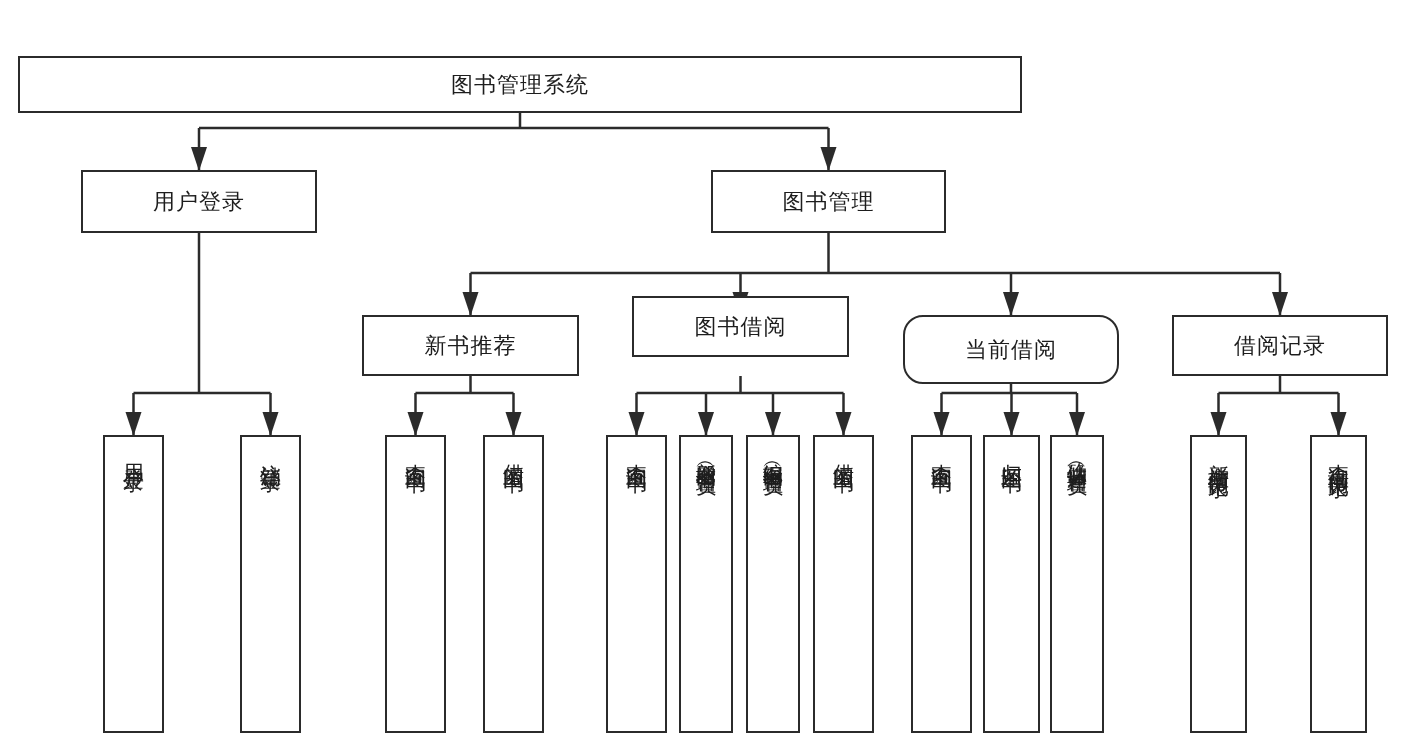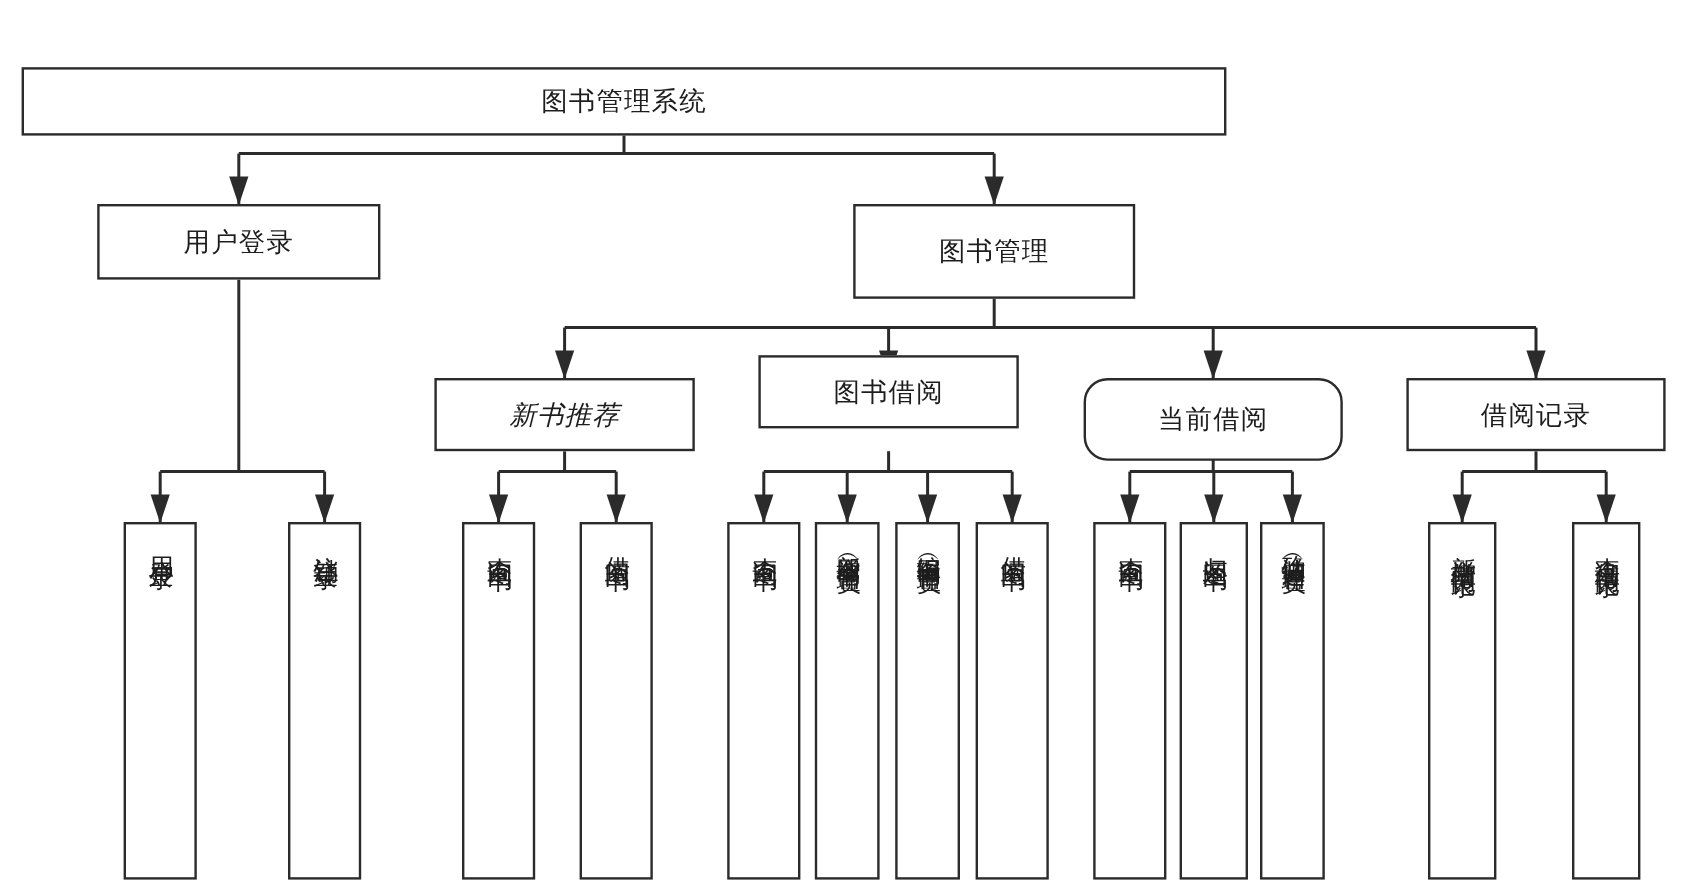--- a/index.html
+++ b/index.html
@@ -74,24 +74,24 @@
       <line x1="1338.5" y1="393" x2="1338.5" y2="435" stroke="#2b2b2b" stroke-width="2.5"></line>
       <polygon points="1330.5,412 1346.5,412 1338.5,436" fill="#2b2b2b"></polygon>
     </svg>
   <div id="nodes">
       <div class="node h" style="left: 18px; top: 12px; width: 1004px; height: 57px; margin-top: 44px;">
         <span class="lbl">图书管理系统</span>
       </div>
       <div class="node h" style="left: 81px; top: 170px; width: 236px; height: 63px;">
         <span class="lbl">用户登录</span>
       </div>
-      <div class="node h" style="left: 711px; top: 170px; width: 235px; height: 79px;">
+      <div class="node h" style="left: 711px; top: 170px; width: 235px; height: 63px;">
         <span class="lbl">图书管理</span>
       </div>
-      <div class="node h" style="left: 362px; top: 315px; width: 217px; height: 61px; font-style: italic;">
+      <div class="node h" style="left: 362px; top: 315px; width: 217px; height: 61px;">
         <span class="lbl">新书推荐</span>
       </div>
       <div class="node h" style="left: 632px; top: 296px; width: 217px; height: 61px;">
         <span class="lbl">图书借阅</span>
       </div>
       <div class="node h" style="left: 903px; top: 315px; width: 216px; height: 69px; border-radius: 20px;">
         <span class="lbl">当前借阅</span>
       </div>
       <div class="node h" style="left: 1172px; top: 315px; width: 216px; height: 61px;">
         <span class="lbl">借阅记录</span>

